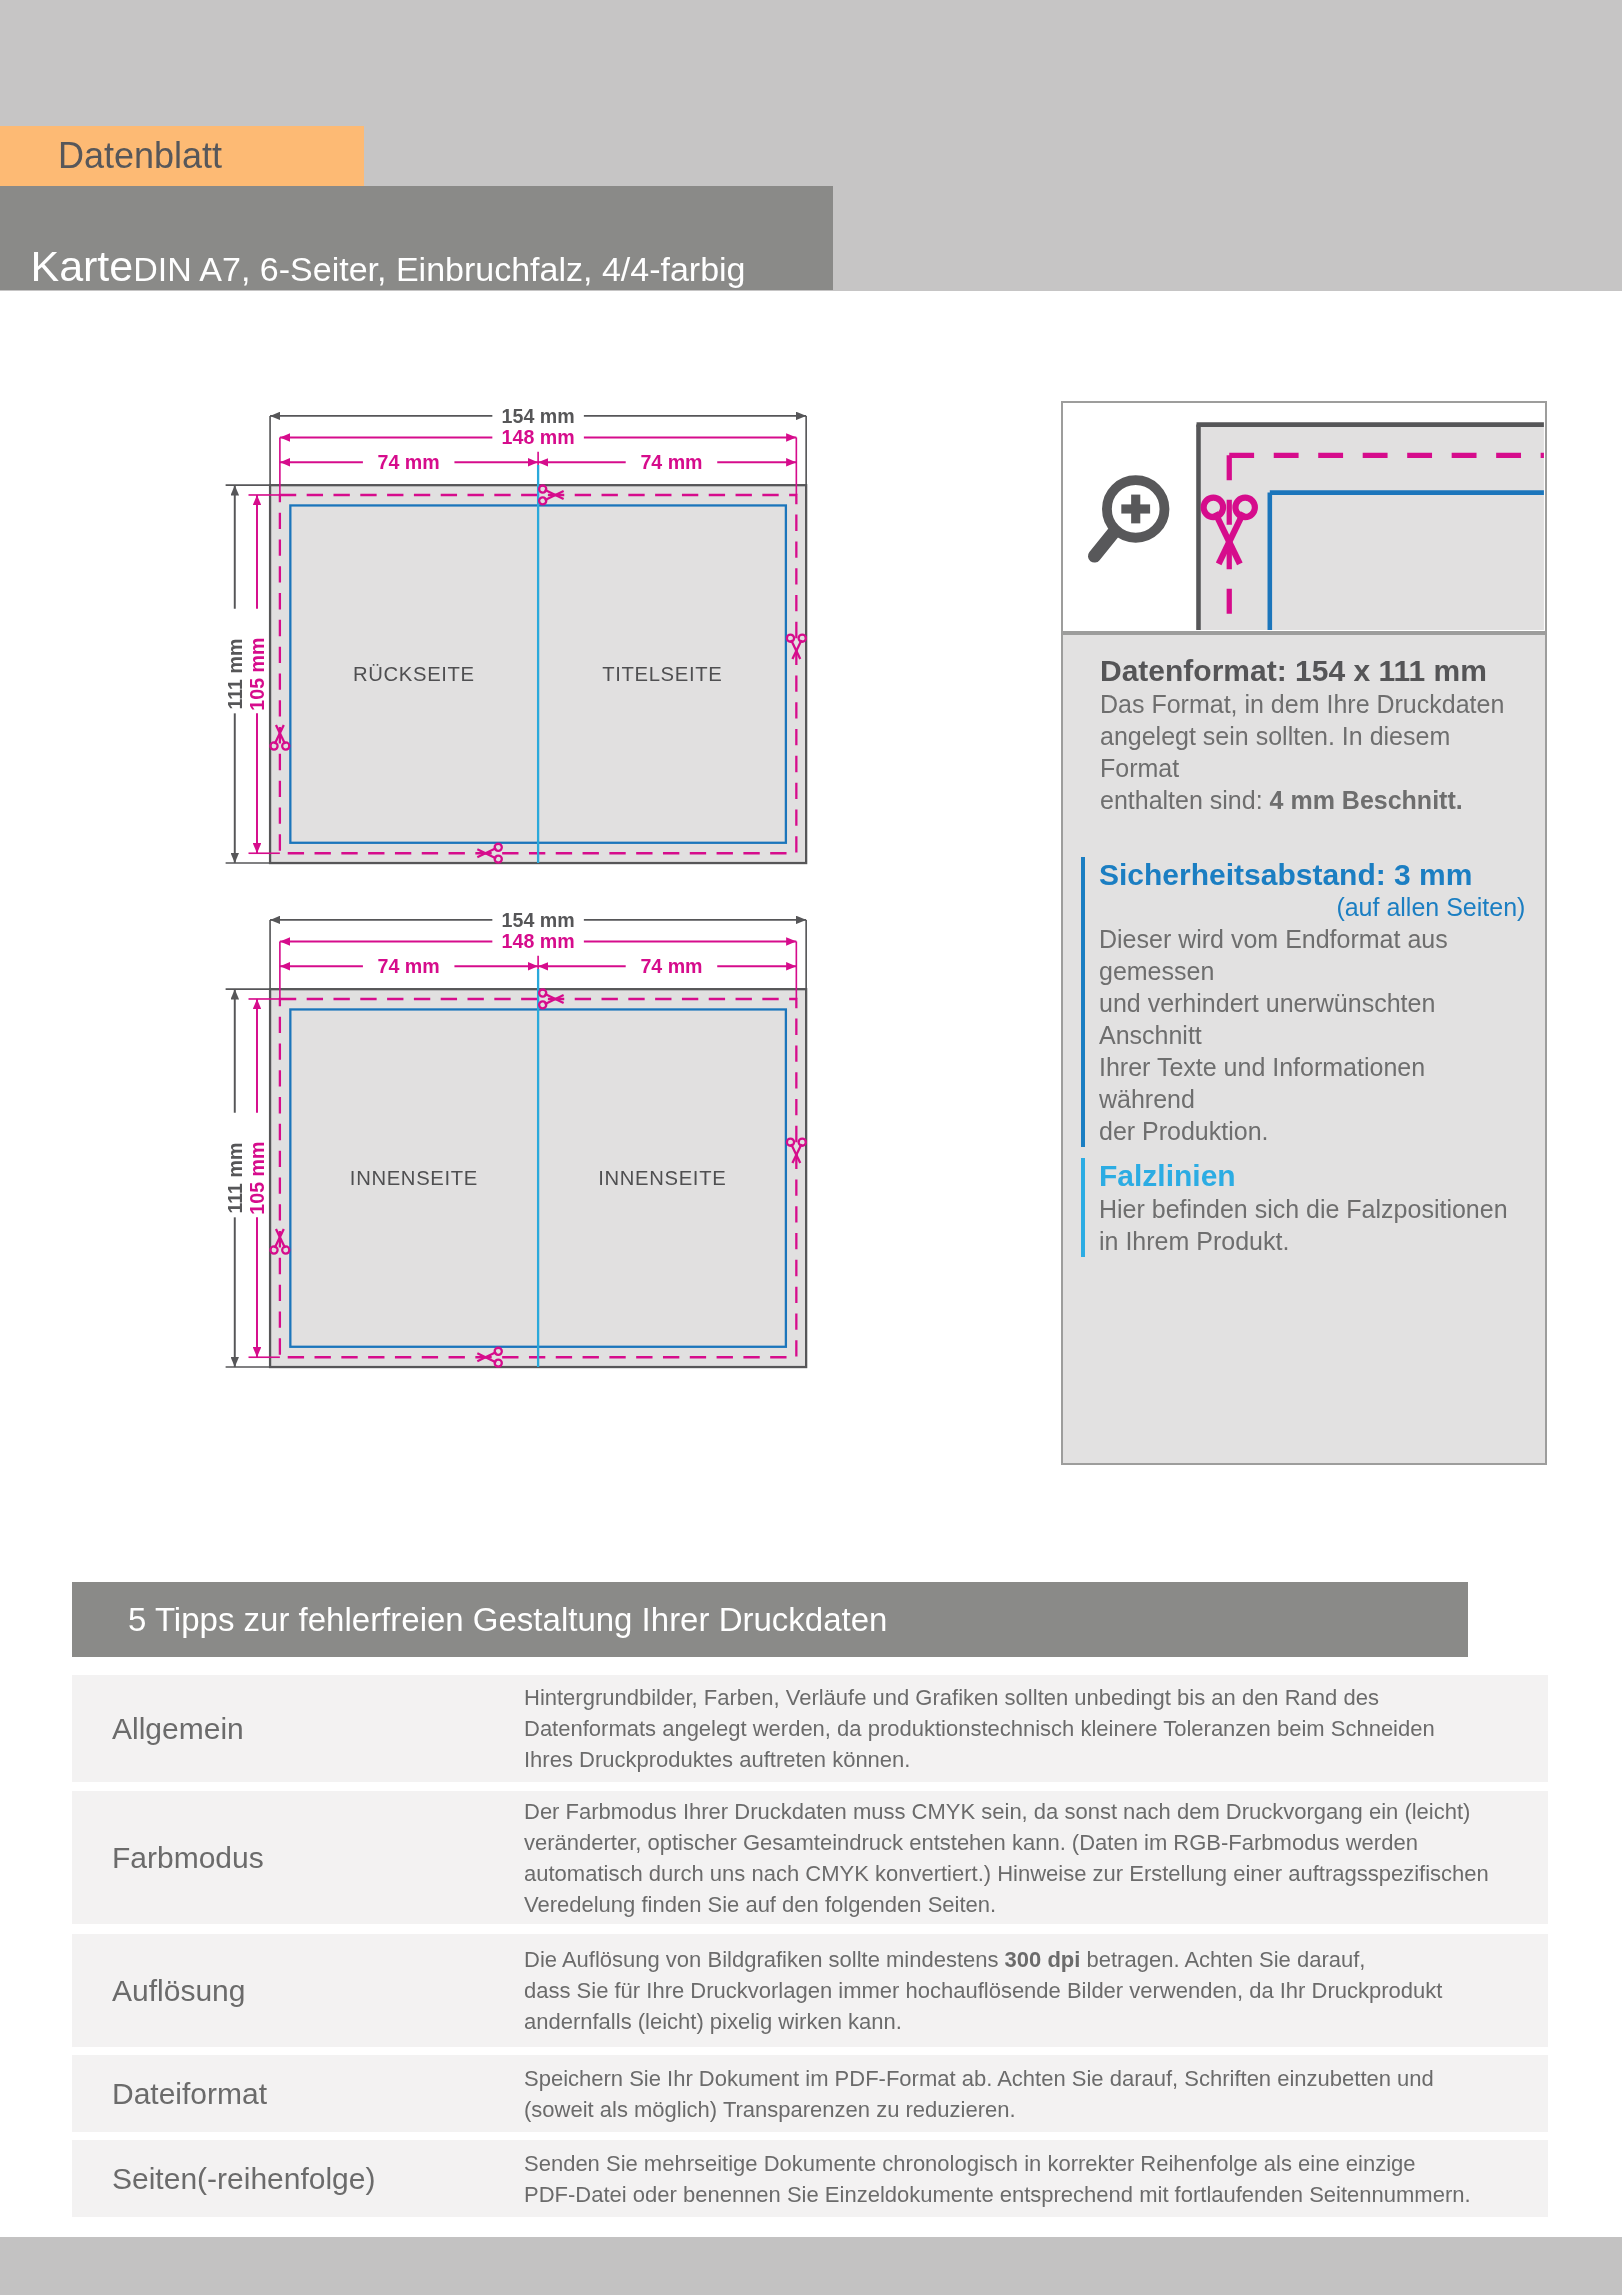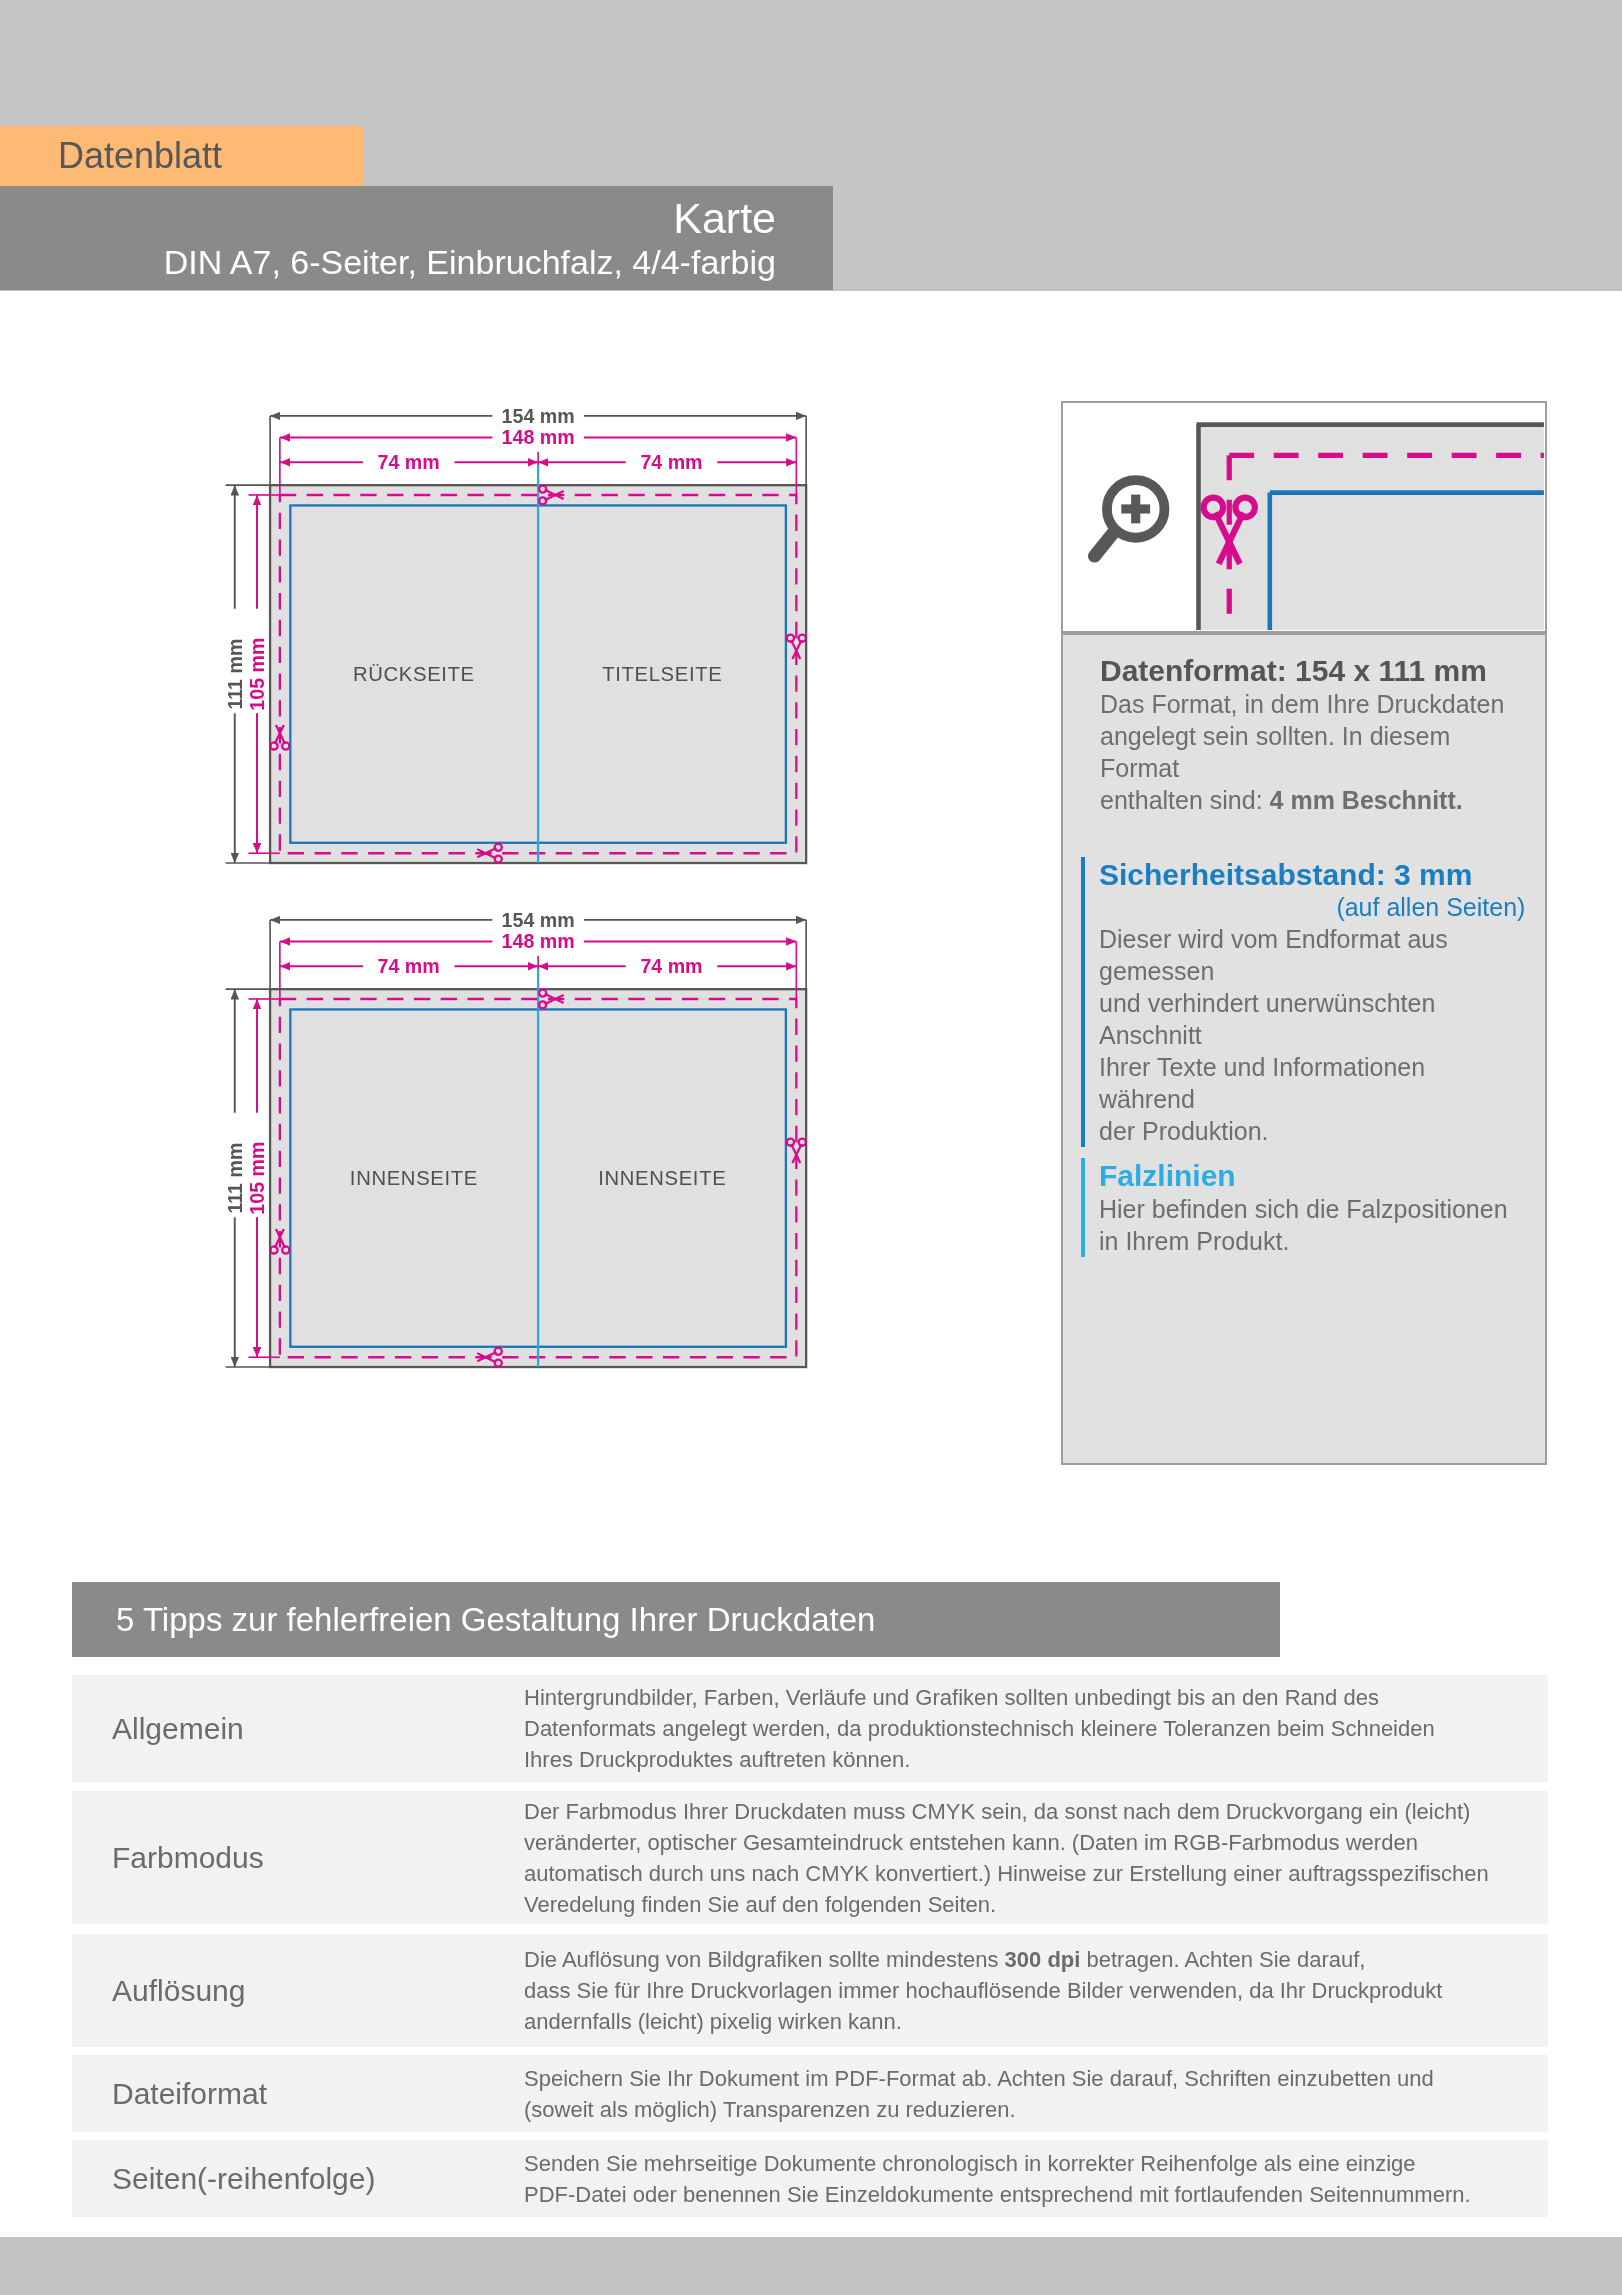--- a/index.html
+++ b/index.html
@@ -10,21 +10,21 @@
   .abs { position:absolute; }
 
   
   .header-bg { left:0; top:0; width:1623px; height:291px; background:#c6c5c5; }
   .datenblatt-box {
     left:0; top:126px; width:364px; height:60px; background:#fdba74;
     color:#57575a; font-size:36px; line-height:60px; padding-left:58px; box-sizing:border-box;
   }
   .title-band {
     left:0; top:186px; width:833px; height:104px; background:#8a8a88;
-    display:flex; flex-direction:column; align-items:flex-end; justify-content:center;
+    display:flex; flex-direction:row; align-items:flex-end; justify-content:center;
     padding-right:57px; box-sizing:border-box; color:#ffffff;
   }
   .title-band .product  { font-size:43px; line-height:48px; }
   .title-band .subtitle { font-size:34px; line-height:41px; }
 
   
   .diagram { position:absolute; left:196px; width:628px; height:523px; }
   #d1 { top:393px; } #d2 { top:897px; }
   .dim-g  { stroke:#565658; stroke-width:3; }
   .dim-m  { stroke:#d60c8c; stroke-width:3; }
@@ -61,22 +61,22 @@
   .info-body { margin:0; font-size:25px; line-height:32px; white-space:pre-line; }
   .info-body span { white-space:pre-line; }
   .b { font-weight:700; }
   .mt-para { margin-top:36px; }
   .mt-end  { margin-top:23px; }
   .mt-sich { margin-top:41px; }
   .mt-falz { margin-top:11px; }
 
   
   .tips-band {
-    left:72px; top:1582px; width:1208px; height:75px; background:#8a8a88;
-    color:#ffffff; font-size:33px; line-height:75px; padding-left:44px; box-sizing:border-box;
+    left:72px; top:1582px; width:1396px; height:75px; background:#8a8a88;
+    color:#ffffff; font-size:33px; line-height:75px; padding-left:56px; box-sizing:border-box;
   }
   .tip-row {
     left:72px; width:1476px; background:#f3f2f2; box-sizing:border-box;
   }
   .tip-row .tip-label {
     position:absolute; left:40px; top:0; height:100%;
     display:flex; align-items:center; font-size:30px; color:#6b6b6b;
   }
   .tip-row .tip-body {
     position:absolute; left:452px; top:0; height:100%; width:1008px;

